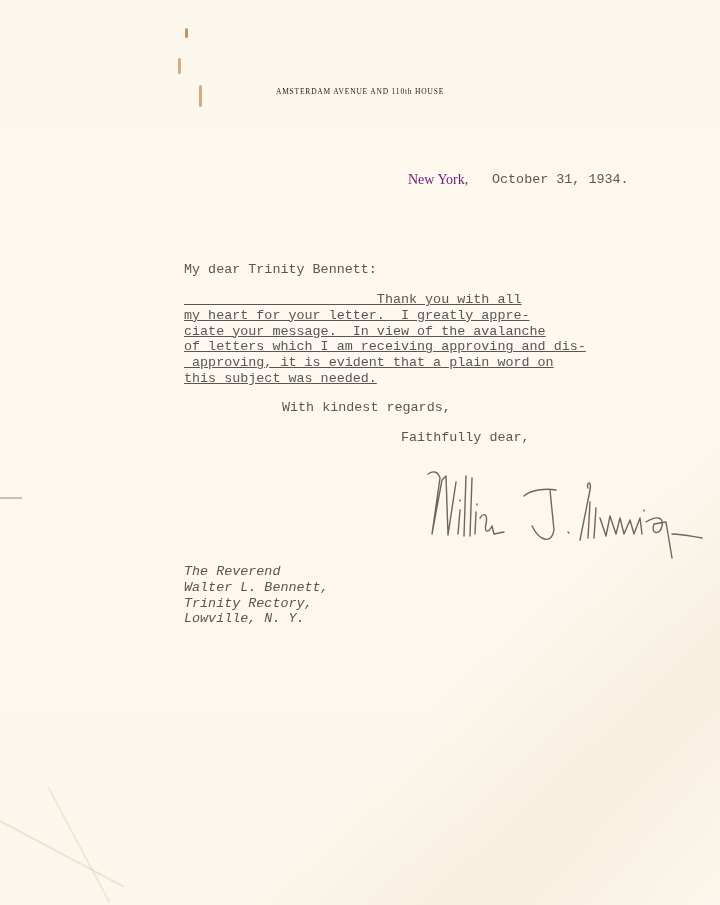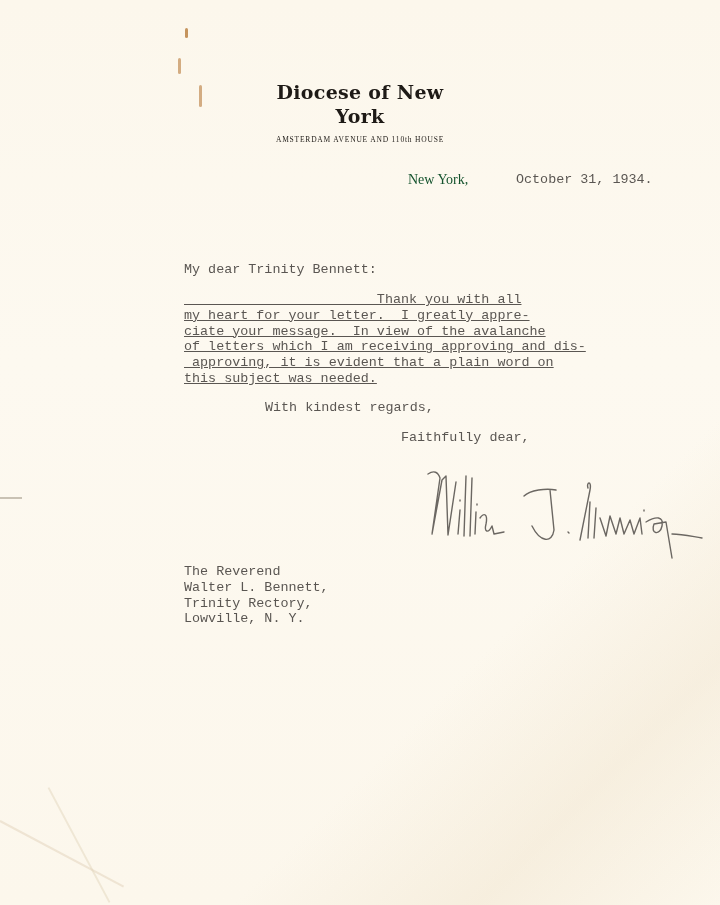--- a/index.html
+++ b/index.html
@@ -50,46 +50,45 @@
       letter-spacing: 0.8px; line-height: 10px; margin-top: 7px;
     }
 
     .typed {
       font-family: "Liberation Mono", monospace; font-size: 13.4px;
       color: #5a5652; line-height: 15.8px; white-space: pre;
       position: absolute; margin: 0;
     }
     .place {
       position: absolute; left: 408px; top: 172px;
-      font-family: "Liberation Serif", serif; font-size: 14px; color: #14532d;
+      font-family: "Liberation Serif", serif; font-size: 14px; color: #701a75;
     }
-    .date { left: 492px; top: 172px; margin-left: 24px; }
+    .date { left: 492px; top: 172px; }
     .salutation { left: 184px; top: 262px; }
     .body-text { left: 184px; top: 292px; text-decoration: underline; }
-    .closing1 { left: 265px; top: 400px; }
+    .closing1 { left: 282px; top: 400px; }
     .closing2 { left: 401px; top: 430px; }
-    .address { left: 184px; top: 564px; }
+    .address { left: 184px; top: 564px; font-style: italic; }
 
     .signature {
       position: absolute; left: 420px; top: 460px; width: 290px; height: 100px;
     }
   </style>
 </head>
 <body>
 
 <div class="paper"></div>
 <div class="crease"></div>
 <div class="crease2"></div>
 <div class="stain" style="left:185px;top:28px;height:10px;"></div>
 <div class="stain" style="left:178px;top:58px;height:16px;opacity:0.6;"></div>
 <div class="stain" style="left:199px;top:85px;height:22px;opacity:0.6;"></div>
 <div class="edge-mark"></div>
 
 <div class="letterhead">
-  <div class="lh-title">Diocese of New York</div>
   <div class="lh-addr">AMSTERDAM AVENUE AND 110th HOUSE</div>
 </div>
 
 <div class="place">New York,</div>
 <pre class="typed date">October 31, 1934.</pre>
 
 <pre class="typed salutation">My dear Trinity Bennett:</pre>
 <pre class="typed body-text">                        Thank you with all
 my heart for your letter.  I greatly appre-
 ciate your message.  In view of the avalanche

